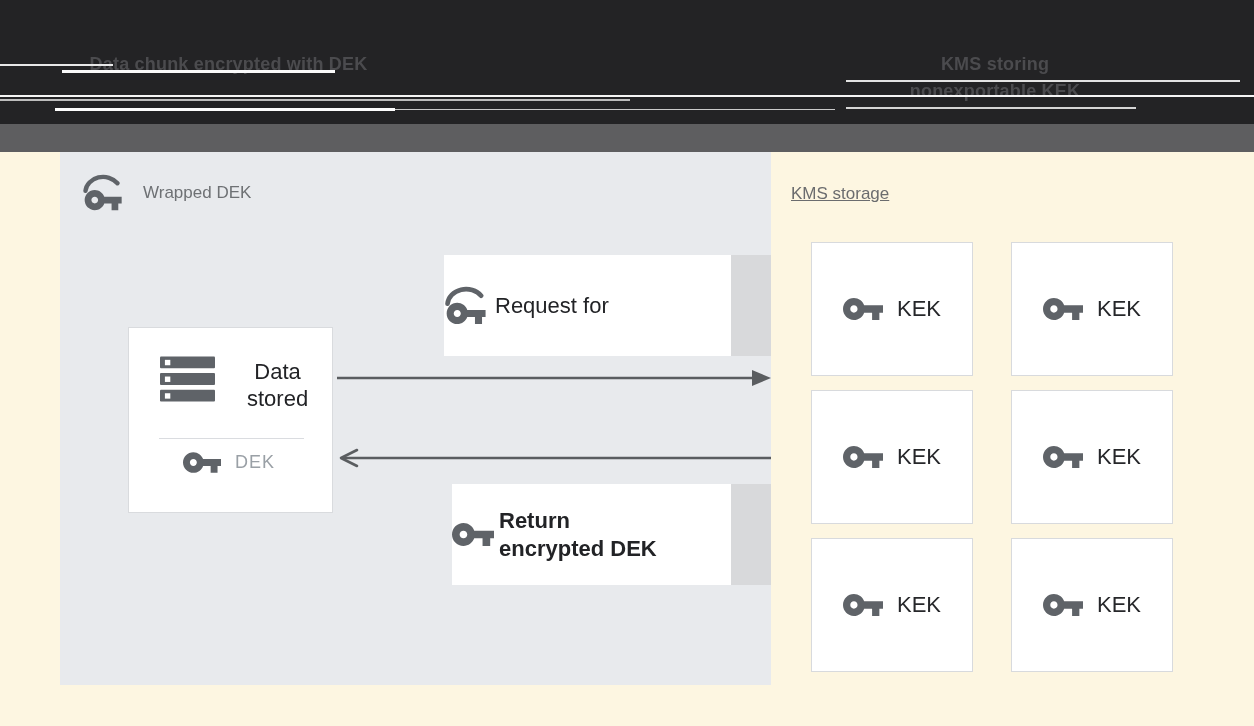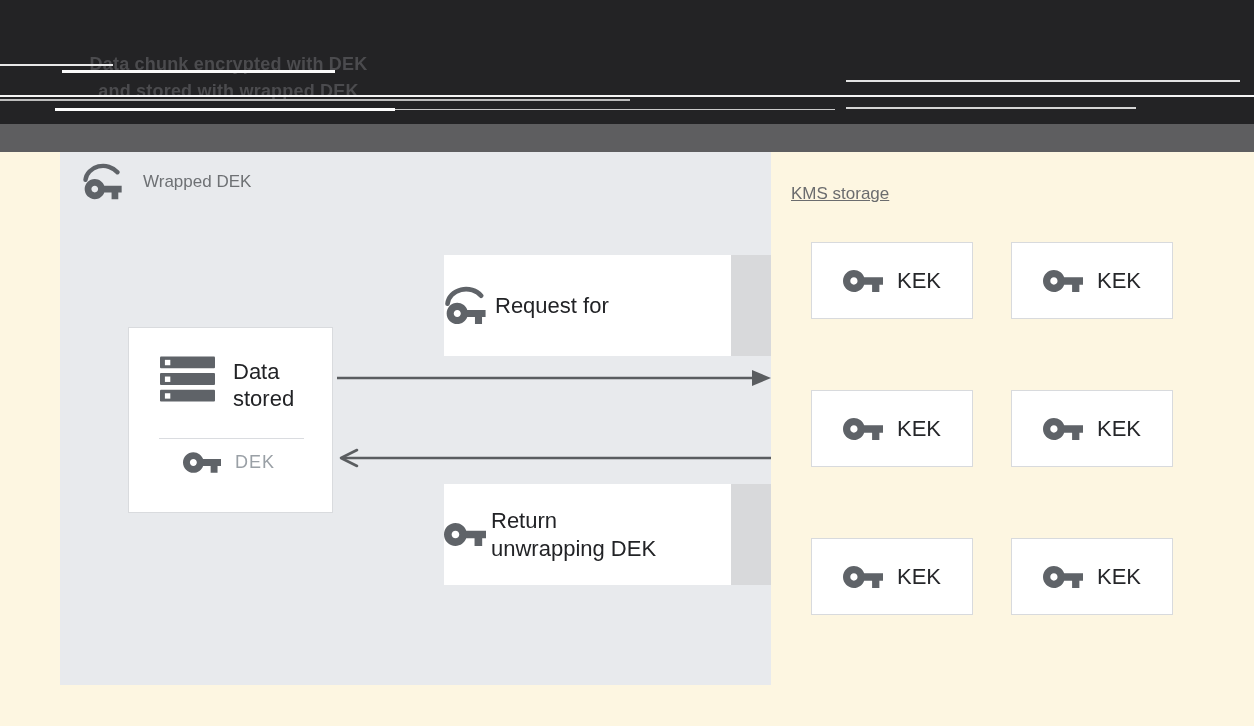--- a/index.html
+++ b/index.html
@@ -23,47 +23,47 @@
   .g8{left:846px;top:107px;width:290px;height:2px;background:#d5d5d5;}
 
   
   .band{position:absolute;left:0;top:124px;width:1254px;height:28px;background:#5e5e60;}
 
   
   .canvas{position:absolute;left:0;top:152px;width:1254px;height:574px;}
 
   
   .panel{position:absolute;left:60px;top:0;width:711px;height:533px;background:#e8eaed;}
-  .panel-label{position:absolute;left:22px;top:11px;display:flex;align-items:center;
+  .panel-label{position:absolute;left:22px;top:22px;display:flex;align-items:center;
                gap:17px;color:#6e7174;font-size:17px;}
 
   .dc-box{position:absolute;left:68px;top:175px;width:205px;height:186px;
           background:#fff;border:1px solid #d9dbde;box-sizing:border-box;}
-  .dc-top{position:absolute;left:31px;top:28px;display:flex;gap:18px;align-items:flex-start;}
+  .dc-top{position:absolute;left:31px;top:28px;display:flex;gap:32px;align-items:flex-start;text-align:center;}
   .dc-title{font-size:22px;line-height:27px;color:#222326;padding-top:2px;}
   .dc-divider{position:absolute;left:30px;top:110px;width:145px;height:1px;background:#dadce0;}
   .dc-bottom{position:absolute;left:54px;top:124px;display:flex;align-items:center;gap:14px;}
   .dek-label{font-size:18px;color:#9aa0a6;letter-spacing:1px;}
 
   .msg{position:absolute;width:287px;height:101px;background:#fff;display:flex;
        align-items:center;gap:5px;box-sizing:border-box;}
   .msg.request{left:384px;top:103px;}
-  .msg.return{left:384px;top:332px;}
+  .msg.return{left:392px;top:332px;font-weight:bold;}
   .msg-tab{position:absolute;width:40px;height:101px;background:#d8d9db;}
   .msg-tab.request{left:671px;top:103px;}
   .msg-tab.return{left:671px;top:332px;}
   .msg-text{font-size:22px;line-height:28px;color:#222326;}
 
   .arrow{position:absolute;left:277px;width:434px;height:20px;}
   .arrow.request{top:216px;}
   .arrow.return{top:296px;}
 
   
   .kms-label{position:absolute;left:791px;top:32px;font-size:17px;color:#6b6c6e;text-decoration:underline;}
-  .kek{position:absolute;width:162px;height:77px;background:#fff;border:1px solid #d8dadd;
+  .kek{position:absolute;width:162px;height:134px;background:#fff;border:1px solid #d8dadd;
        box-sizing:border-box;display:flex;align-items:center;justify-content:center;
        gap:14px;font-size:22px;color:#26272a;}
   .kek.r1c1{left:811px;top:90px;}  .kek.r1c2{left:1011px;top:90px;}
   .kek.r2c1{left:811px;top:238px;} .kek.r2c2{left:1011px;top:238px;}
   .kek.r3c1{left:811px;top:386px;} .kek.r3c2{left:1011px;top:386px;}
 
   .icon{color:#5f6368;flex:none;display:block;}
 </style>
 </head>
 <body>
@@ -72,21 +72,24 @@
   <defs>
     <path id="keyPath" fill-rule="evenodd" d="M12.65 10C11.83 7.67 9.61 6 7 6c-3.31 0-6 2.69-6 6s2.69 6 6 6c2.61 0 4.83-1.67 5.65-4H17v4h4v-4h2v-4H12.65zM7 14c-1.1 0-2-.9-2-2s.9-2 2-2 2 .9 2 2-.9 2-2 2z"></path>
   </defs>
 </svg>
 
 <div class="stage">
 
   <div class="header">
     <div class="caption left">
       <div>Data chunk encrypted with DEK</div>
-      <div>and stored with wrapped DEK</div>
+    </div>
+    <div class="caption right">
+      <div>KMS storing</div>
+      <div>nonexportable KEK</div>
     </div>
     <div class="glitch g1"></div>
     <div class="glitch g2"></div>
     <div class="glitch g3"></div>
     <div class="glitch g4"></div>
     <div class="glitch g5"></div>
     <div class="glitch g6"></div>
     <div class="glitch g7"></div>
     <div class="glitch g8"></div>
   </div>
@@ -153,21 +156,21 @@
         </div>
       </div>
       <div class="msg-tab request"></div>
 
       <div class="msg return">
         <svg class="icon" width="42" height="23" viewBox="1 6 22 12">
           <use href="#keyPath" fill="currentColor"></use>
         </svg>
         <div class="msg-text">
           <div>Return</div>
-          <div>unwrapping DEK</div>
+          <div>encrypted DEK</div>
         </div>
       </div>
       <div class="msg-tab return"></div>
     </div>
 
     <div class="kms-label">KMS storage</div>
 
     <div class="kek r1c1">
       <svg class="icon" width="40" height="22" viewBox="1 6 22 12">
           <use href="#keyPath" fill="currentColor"></use>

